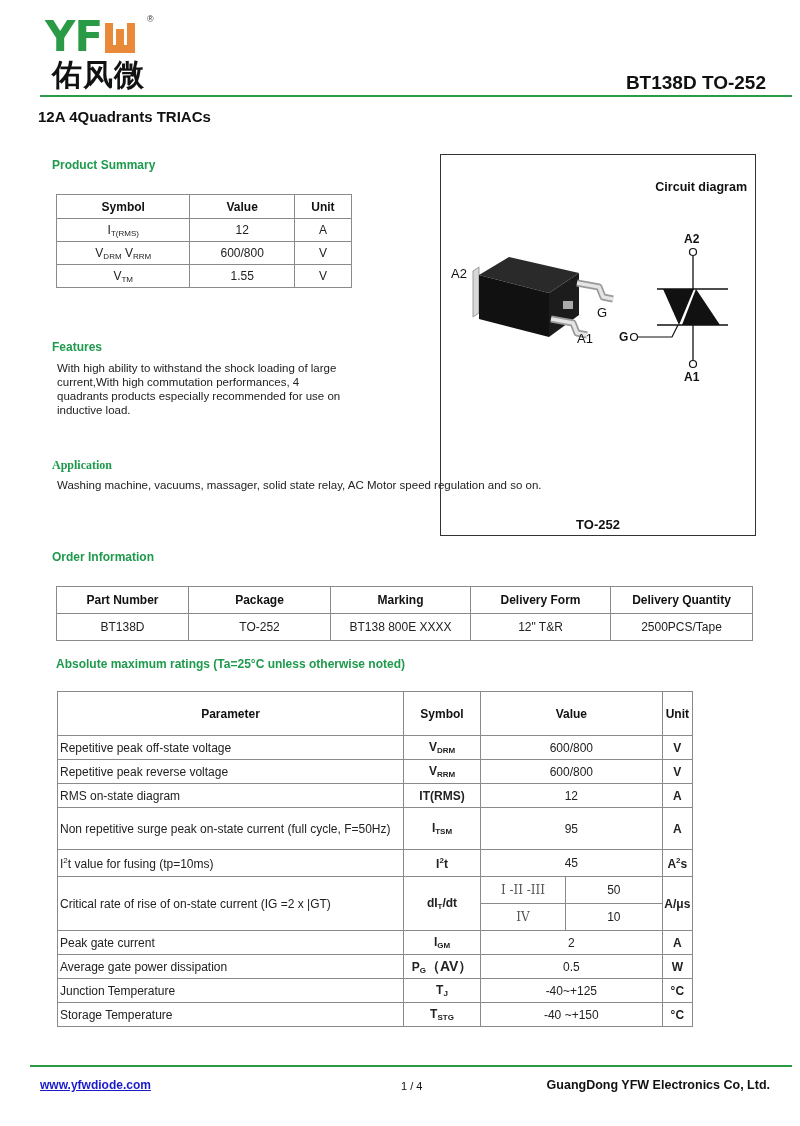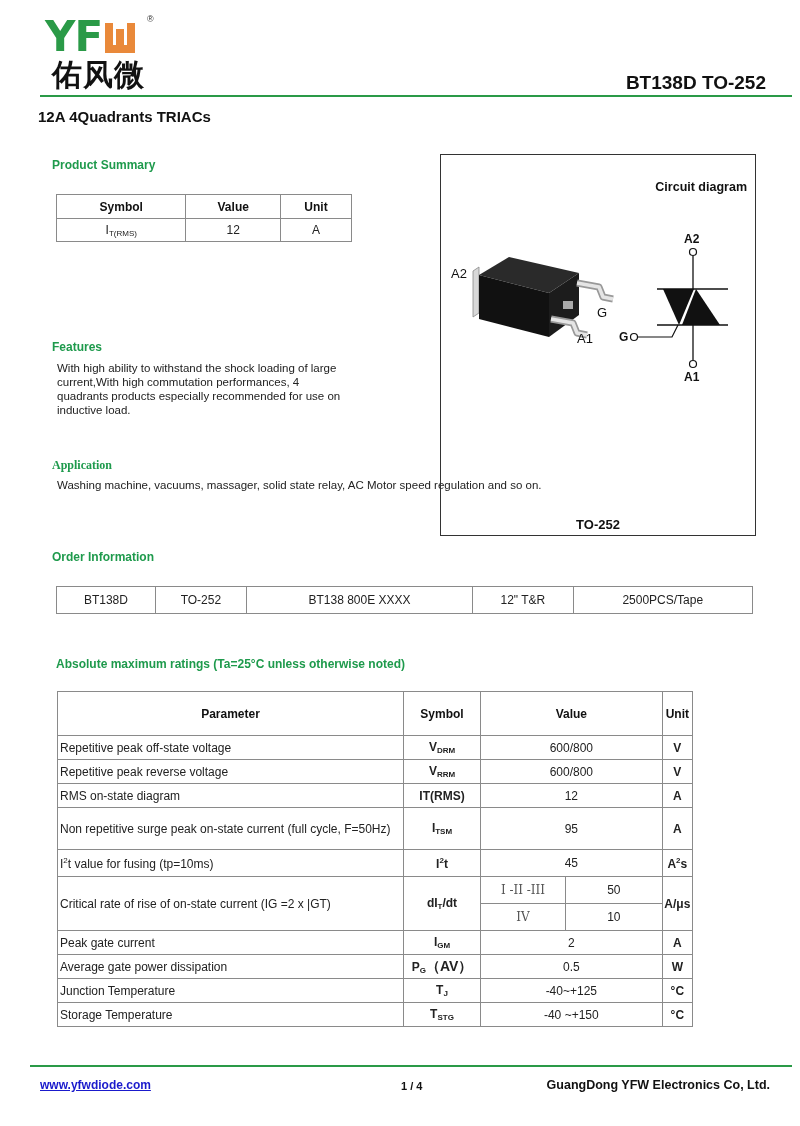--- a/index.html
+++ b/index.html
@@ -59,21 +59,21 @@
   .amr-table td.param { text-align: left; padding-left: 2px; }
   .amr-table td.sym { font-weight: bold; }
   .amr-table td.unit { font-weight: bold; }
   .roman { font-family: "DejaVu Serif", serif; font-size: 11px; color: #555; }
   .tall td { height: 42px; }
   .mid td { height: 27px; }
 
   
   .rule-bottom { left: 30px; top: 1065px; width: 762px; height: 2px; background: #2a9a47; }
   .footer-link { left: 40px; top: 1078px; font-size: 12px; font-weight: bold; color: #1a1acc; text-decoration: underline; }
-  .footer-page { left: 401px; top: 1080px; font-size: 11px; font-weight: bold; color: #111; }
+  .footer-page { left: 401px; top: 1080px; font-size: 11px; font-weight: normal; color: #111; }
   .footer-company { right: 30px; top: 1078px; font-size: 12.5px; font-weight: bold; color: #111; }
 </style>
 </head>
 <body>
 
 <div class="abs logo">
   <div class="logo-letters">
     <span class="logo-yf">YF</span><span class="logo-w"><svg width="34" height="34" viewBox="0 0 34 34">
           <path d="M2 2 H10 V24 H13 V8 H21 V24 H24 V2 H32 V32 H2 Z" fill="#e9893a"></path>
         </svg></span>
@@ -91,20 +91,30 @@
   <tbody>
       <tr>
     <th>Symbol</th>
     <th>Value</th>
     <th>Unit</th>
   </tr>
   <tr>
     <td><span>I</span><span class="sub">T(RMS)</span></td>
     <td>12</td>
     <td>A</td>
+  </tr>
+  <tr>
+    <td><span>V</span><span class="sub">DRM</span><span> V</span><span class="sub">RRM</span></td>
+    <td>600/800</td>
+    <td>V</td>
+  </tr>
+  <tr>
+    <td><span>V</span><span class="sub">TM</span></td>
+    <td>1.55</td>
+    <td>V</td>
   </tr>
 </tbody>
   </table>
 
 <div class="abs section-h feat-title">Features</div>
 <div class="abs feat-text">With high ability to withstand the shock loading of large current,With high commutation performances, 4 quadrants products especially recommended for use on inductive load.</div>
 
 <div class="abs section-h app-title">Application</div>
 <div class="abs app-text">Washing machine, vacuums, massager, solid state relay, AC Motor speed regulation and so on.</div>
 
@@ -144,20 +154,27 @@
     <circle cx="18" cy="112" r="3.5" fill="#fff" stroke="#111" stroke-width="1.2"></circle>
     <text x="3" y="116" font-family="Liberation Sans, sans-serif" font-size="12" font-weight="bold" fill="#111">G</text>
   </svg>
 
   <div class="abs pkg-label">TO-252</div>
 </div>
 
 <div class="abs section-h oi-title">Order Information</div>
 <table class="abs oi-table">
   <tbody>
+      <tr>
+    <th style="width:132px">Part Number</th>
+    <th style="width:142px">Package</th>
+    <th style="width:140px">Marking</th>
+    <th style="width:140px">Delivery Form</th>
+    <th>Delivery Quantity</th>
+  </tr>
   <tr>
     <td>BT138D</td>
     <td>TO-252</td>
     <td>BT138 800E XXXX</td>
     <td>12" T&amp;R</td>
     <td>2500PCS/Tape</td>
   </tr>
 </tbody>
   </table>
 

